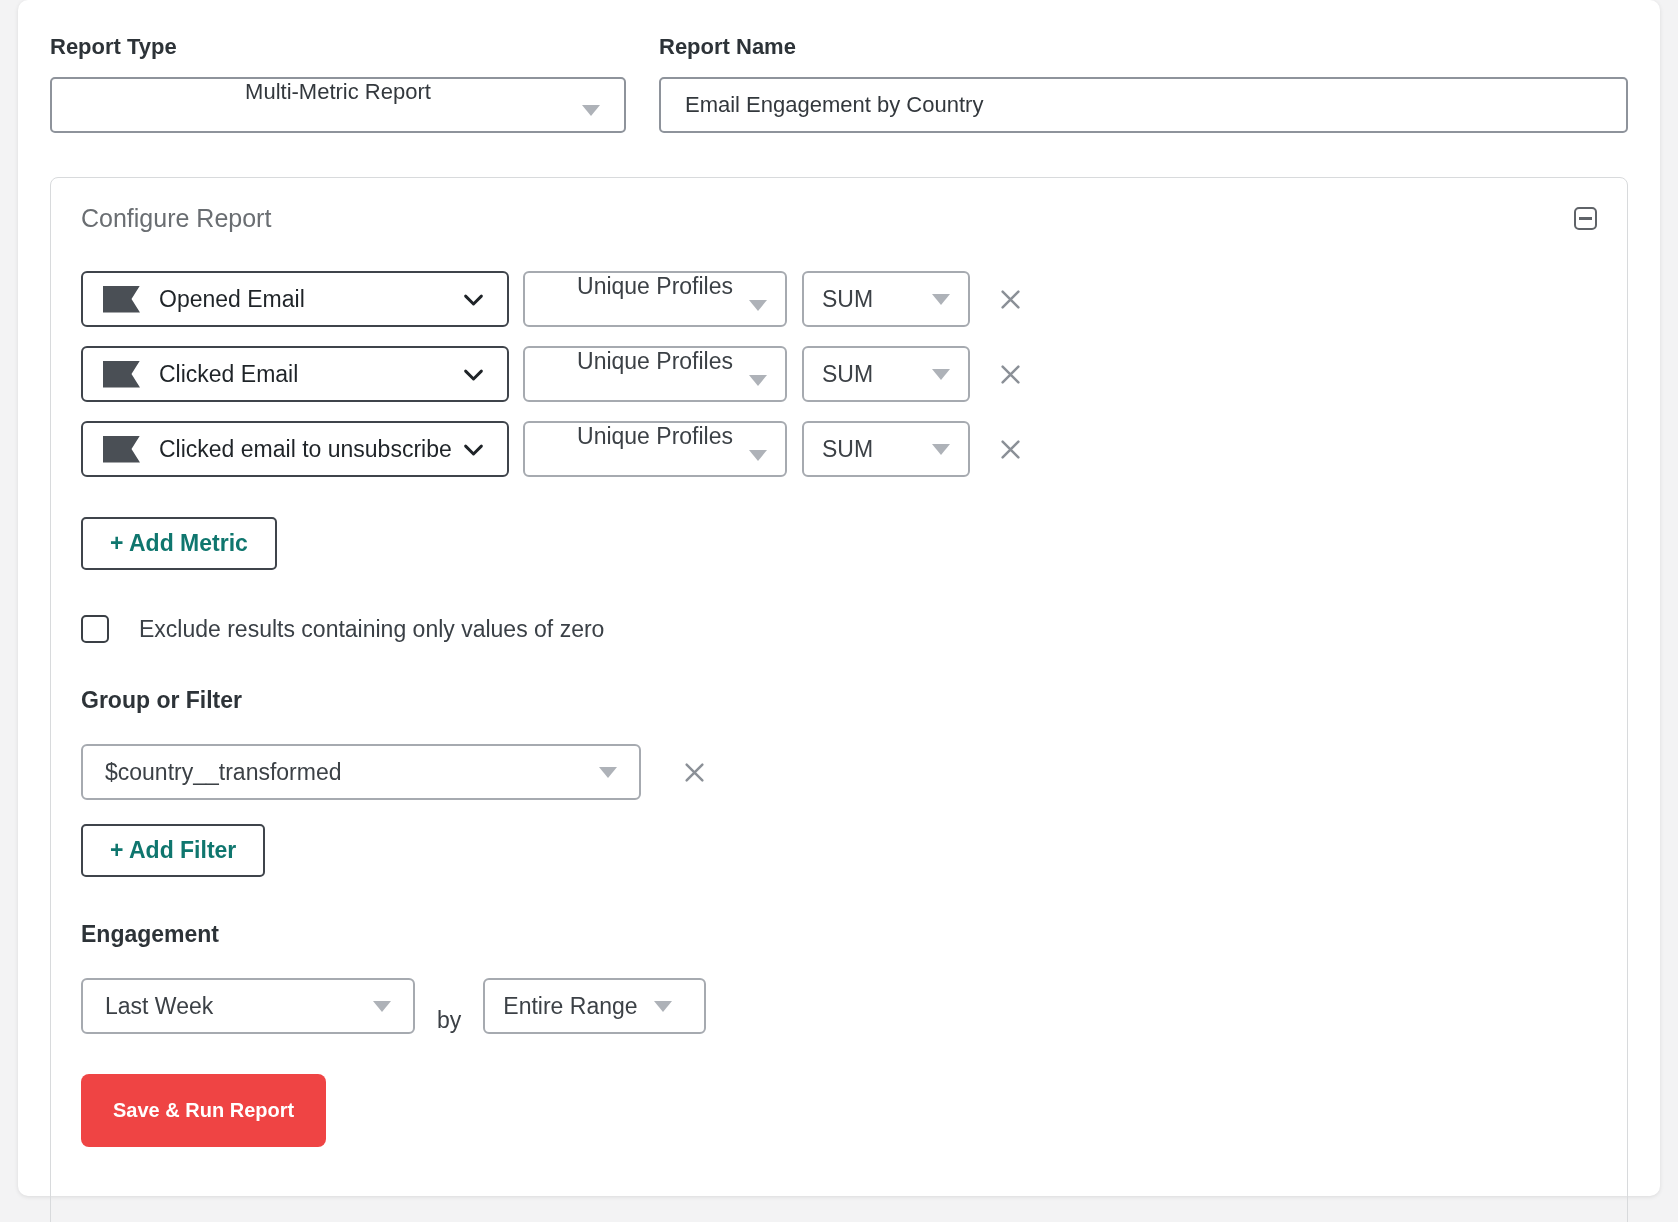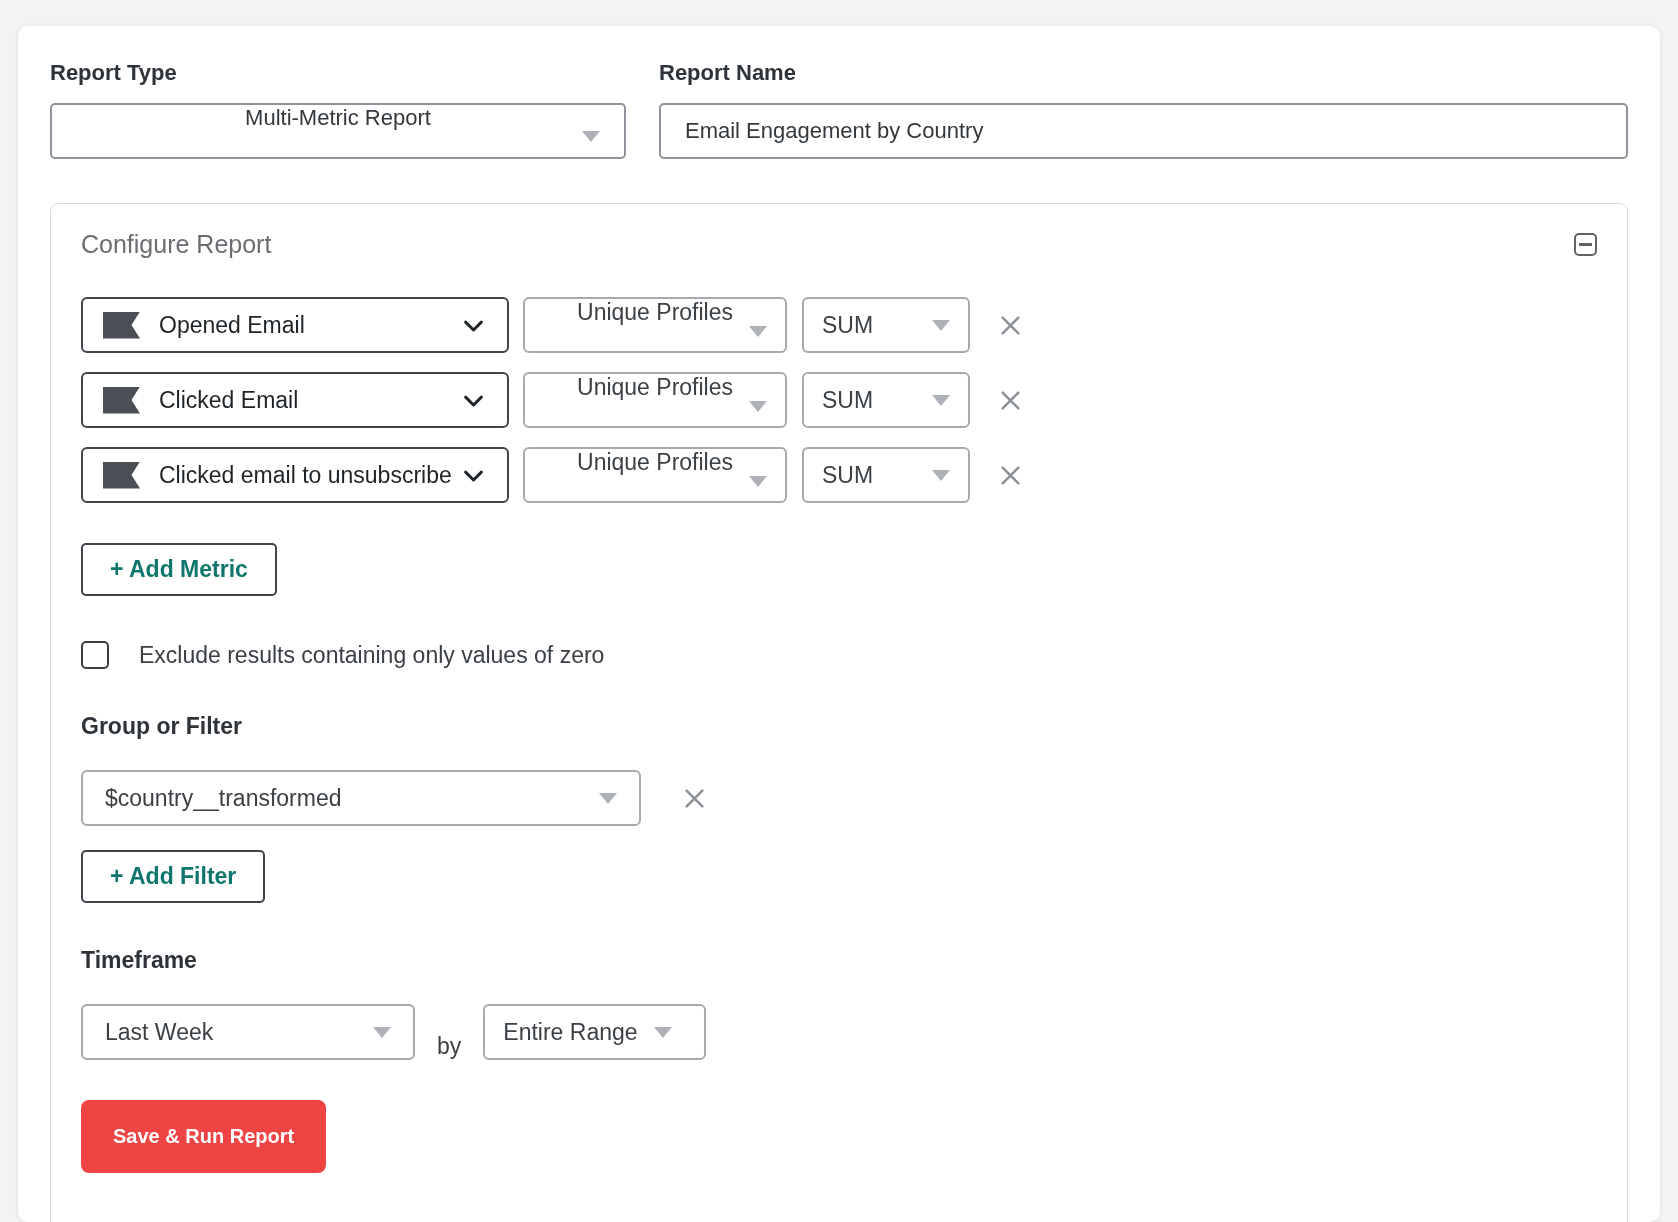--- a/index.html
+++ b/index.html
@@ -4,21 +4,21 @@
 <style>
   * { margin: 0; padding: 0; box-sizing: border-box; }
   html, body { width: 1678px; height: 1222px; }
   body {
     font-family: "Liberation Sans", sans-serif;
     background: #f3f3f4;
     position: relative;
   }
   .outer-card {
     position: absolute;
-    left: 18px; top: 26px;
+    left: 18px; top: 0;
     width: 1642px; height: 1196px;
     background: #ffffff;
     border-radius: 10px;
     box-shadow: 0 1px 4px rgba(0,0,0,0.10);
     padding: 34px 32px 0 32px;
   }
   
   .top-row { display: flex; gap: 33px; }
   .field-col-type { width: 576px; }
   .field-col-name { flex: 1; }
@@ -323,21 +323,21 @@
         <span>$country__transformed</span>
         <span class="caret"></span>
       </div>
       <svg class="x-icon" width="27" height="27" viewBox="0 0 24 24">
           <path d="M5 5 L19 19 M19 5 L5 19" stroke="#8b9097" stroke-width="2.2" fill="none" stroke-linecap="round"></path>
         </svg>
     </div>
 
     <button class="outline-btn add-filter-btn">+ Add Filter</button>
 
-    <span class="section-label">Timeframe</span>
+    <span class="section-label">Engagement</span>
 
     <div class="timeframe-row">
       <div class="mini-select range-select">
         <span>Last Week</span>
         <span class="caret"></span>
       </div>
       <span class="by-text">by</span>
       <div class="mini-select granularity-select">
         <span>Entire Range</span>
         <span class="caret"></span>

